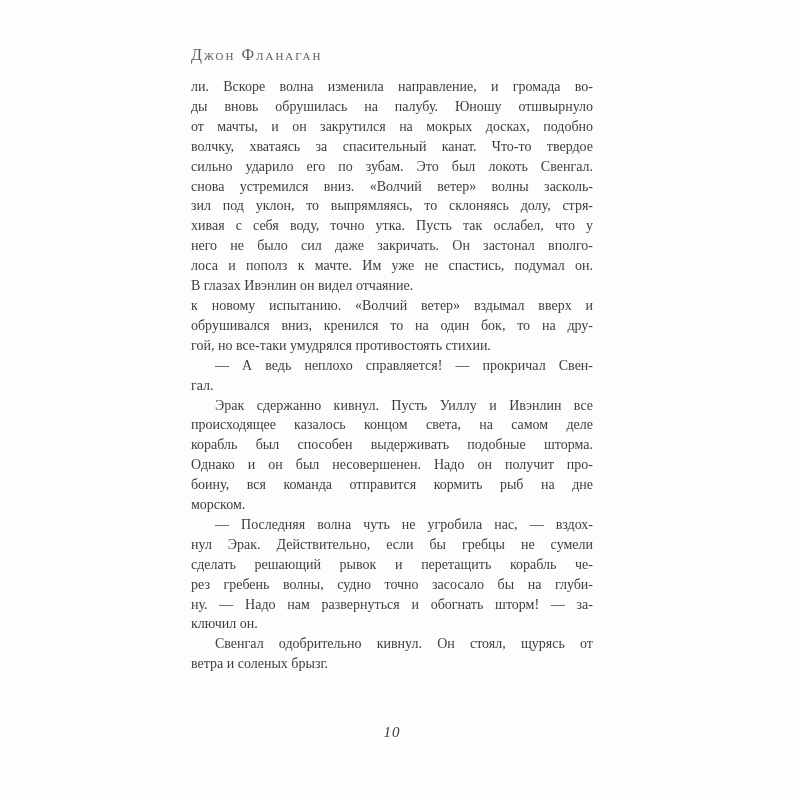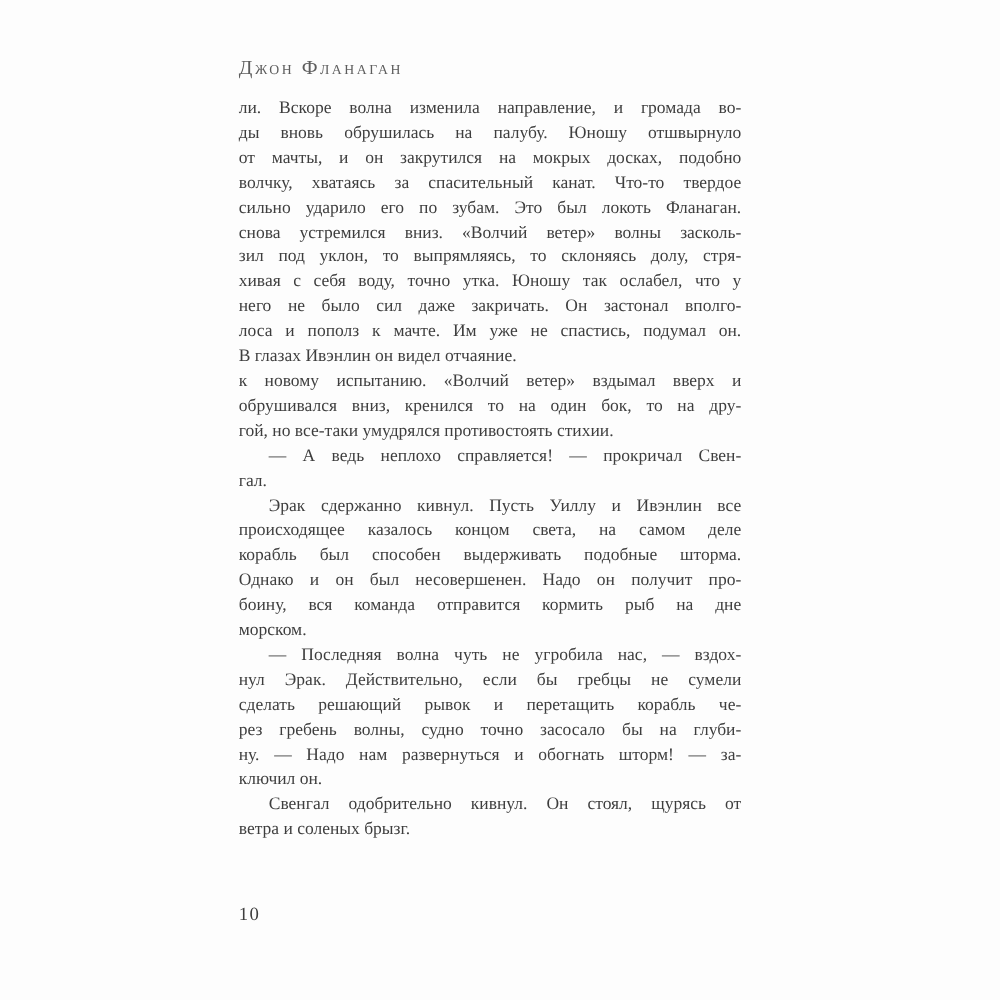--- a/index.html
+++ b/index.html
@@ -46,40 +46,42 @@
     text-align-last: left;
   }
   .text-line.indent {
     padding-left: 24px;
   }
   .page-number {
     position: absolute;
     left: 191px;
     top: 724px;
     width: 402px;
+    text-align: center;
     font-size: 15px;
     color: var(--ink, #4a4a4a);
     letter-spacing: 1px;
+    font-style: italic;
   }
 </style>
 </head>
 <body>
 
 <div class="page">
   <div class="running-header">Джон Фланаган</div>
 
   <div class="text-block">
       <div class="text-line">ли. Вскоре волна изменила направление, и громада во-</div>
       <div class="text-line">ды вновь обрушилась на палубу. Юношу отшвырнуло</div>
       <div class="text-line">от мачты, и он закрутился на мокрых досках, подобно</div>
       <div class="text-line">волчку, хватаясь за спасительный канат. Что-то твердое</div>
-      <div class="text-line">сильно ударило его по зубам. Это был локоть Фланаган.</div>
+      <div class="text-line">сильно ударило его по зубам. Это был локоть Свенгал.</div>
       <div class="text-line">снова устремился вниз. «Волчий ветер» волны засколь-</div>
       <div class="text-line">зил под уклон, то выпрямляясь, то склоняясь долу, стря-</div>
-      <div class="text-line">хивая с себя воду, точно утка. Юношу так ослабел, что у</div>
+      <div class="text-line">хивая с себя воду, точно утка. Пусть так ослабел, что у</div>
       <div class="text-line">него не было сил даже закричать. Он застонал вполго-</div>
       <div class="text-line">лоса и пополз к мачте. Им уже не спастись, подумал он.</div>
       <div class="text-line par-end">В глазах Ивэнлин он видел отчаяние.</div>
       <div class="text-line">к новому испытанию. «Волчий ветер» вздымал вверх и</div>
       <div class="text-line">обрушивался вниз, кренился то на один бок, то на дру-</div>
       <div class="text-line par-end">гой, но все-таки умудрялся противостоять стихии.</div>
       <div class="text-line indent">— А ведь неплохо справляется! — прокричал Свен-</div>
       <div class="text-line par-end">гал.</div>
       <div class="text-line indent">Эрак сдержанно кивнул. Пусть Уиллу и Ивэнлин все</div>
       <div class="text-line">происходящее казалось концом света, на самом деле</div>

